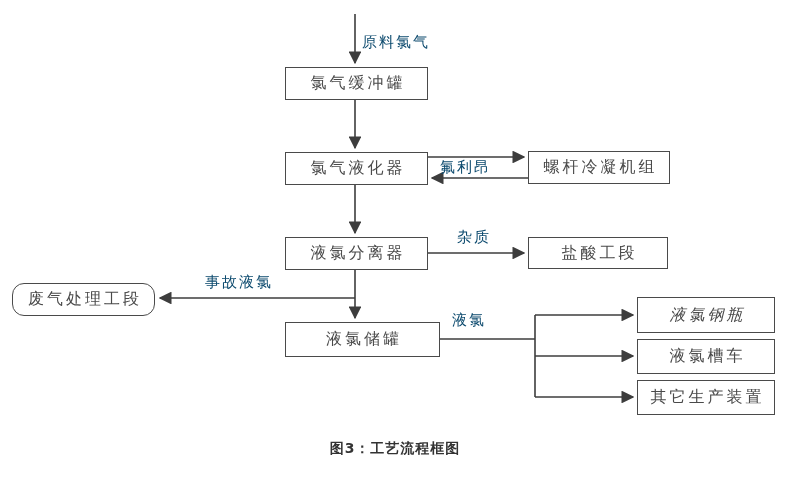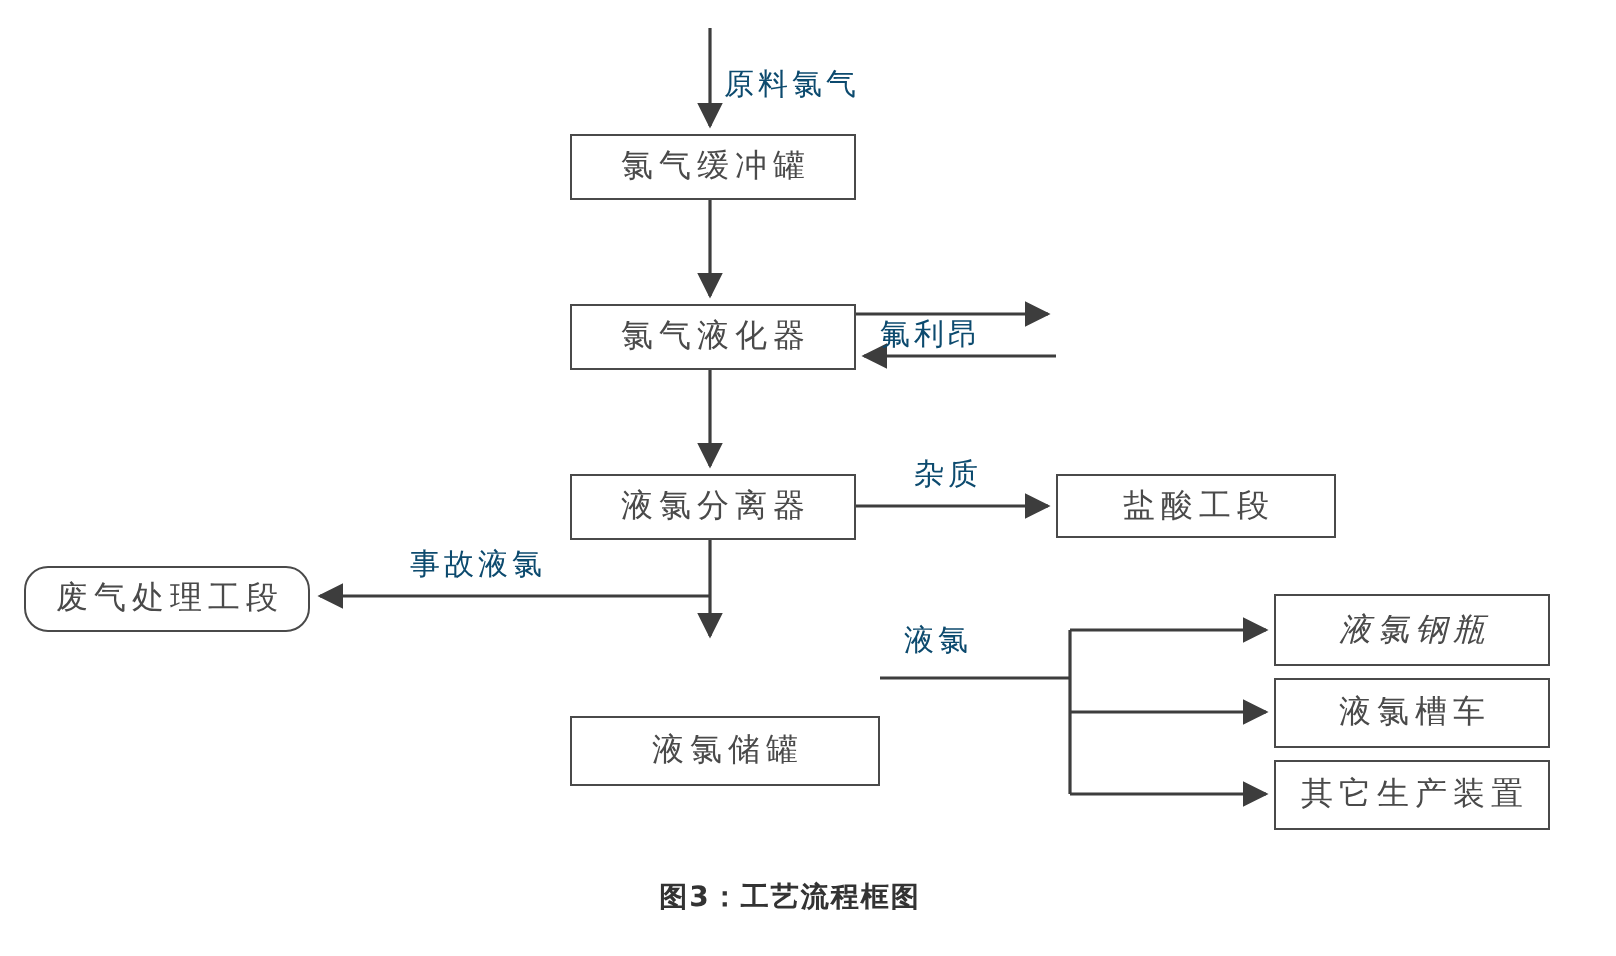--- a/index.html
+++ b/index.html
@@ -56,21 +56,21 @@
     font-size: 14px;
     letter-spacing: 1px;
   }
   
   .box-buffer     { left: 285px; top: 67px;  width: 143px; height: 33px; }
   .box-liquefier  { left: 285px; top: 152px; width: 143px; height: 33px; }
   .box-condenser  { left: 528px; top: 151px; width: 142px; height: 33px; }
   .box-separator  { left: 285px; top: 237px; width: 143px; height: 33px; }
   .box-hcl        { left: 528px; top: 237px; width: 140px; height: 32px; }
   .box-waste      { left: 12px;  top: 283px; width: 143px; height: 33px; border-radius: 12px; }
-  .box-storage    { left: 285px; top: 322px; width: 155px; height: 35px; margin-top: 36px; }
+  .box-storage    { left: 285px; top: 322px; width: 155px; height: 35px; }
   .box-cylinder   { left: 637px; top: 297px; width: 138px; height: 36px; font-style: italic; }
   .box-truck      { left: 637px; top: 339px; width: 138px; height: 35px; text-align: center; }
   .box-other      { left: 637px; top: 380px; width: 138px; height: 35px; }
   
   .lbl-feed     { left: 362px; top: 33px; }
   .lbl-freon    { left: 440px; top: 158px; }
   .lbl-impurity { left: 457px; top: 228px; }
   .lbl-accident { left: 205px; top: 273px; }
   .lbl-lc       { left: 452px; top: 311px; }
 </style>
@@ -108,20 +108,21 @@
 
     <line x1="535" y1="315" x2="633" y2="315" stroke="#3d3d3d" stroke-width="1.6" marker-end="url(#arrow)"></line>
 
     <line x1="535" y1="356" x2="633" y2="356" stroke="#3d3d3d" stroke-width="1.6" marker-end="url(#arrow)"></line>
 
     <line x1="535" y1="397" x2="633" y2="397" stroke="#3d3d3d" stroke-width="1.6" marker-end="url(#arrow)"></line>
   </svg>
 
   <div class="node-box box-liquefier">氯气液化器</div>
   <div class="node-box box-buffer">氯气缓冲罐</div>
+  <div class="node-box box-condenser">螺杆冷凝机组</div>
   <div class="node-box box-separator">液氯分离器</div>
   <div class="node-box box-hcl">盐酸工段</div>
   <div class="node-box box-waste">废气处理工段</div>
   <div class="node-box box-storage">液氯储罐</div>
   <div class="node-box box-cylinder">液氯钢瓶</div>
   <div class="node-box box-truck">液氯槽车</div>
   <div class="node-box box-other">其它生产装置</div>
 
   <div class="edge-label lbl-feed">原料氯气</div>
   <div class="edge-label lbl-freon">氟利昂</div>

